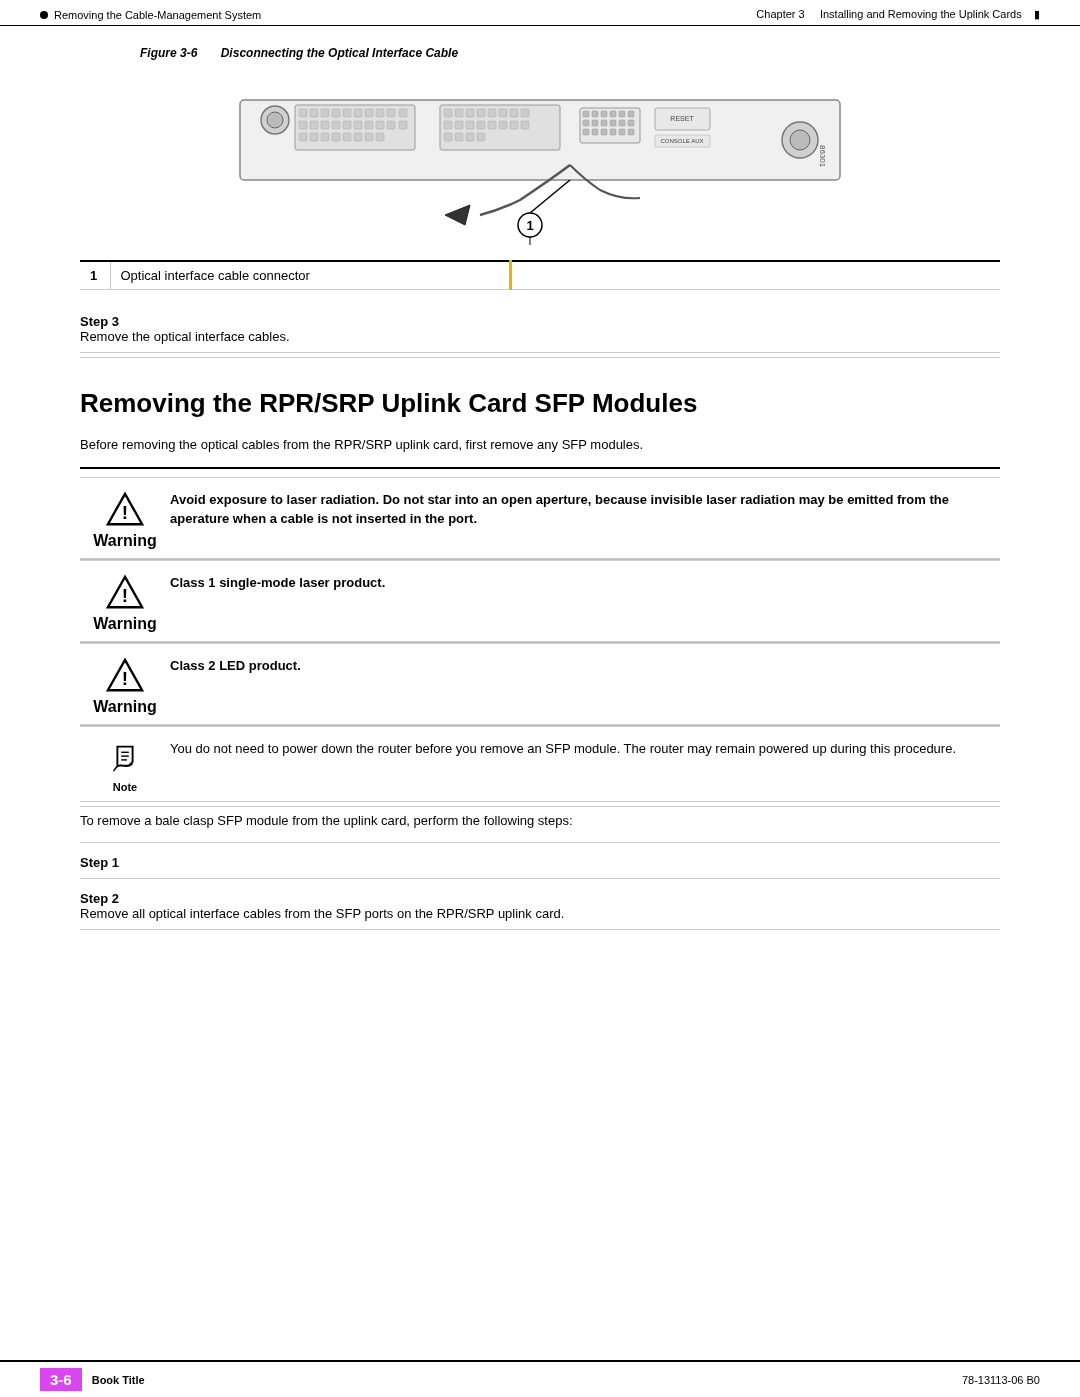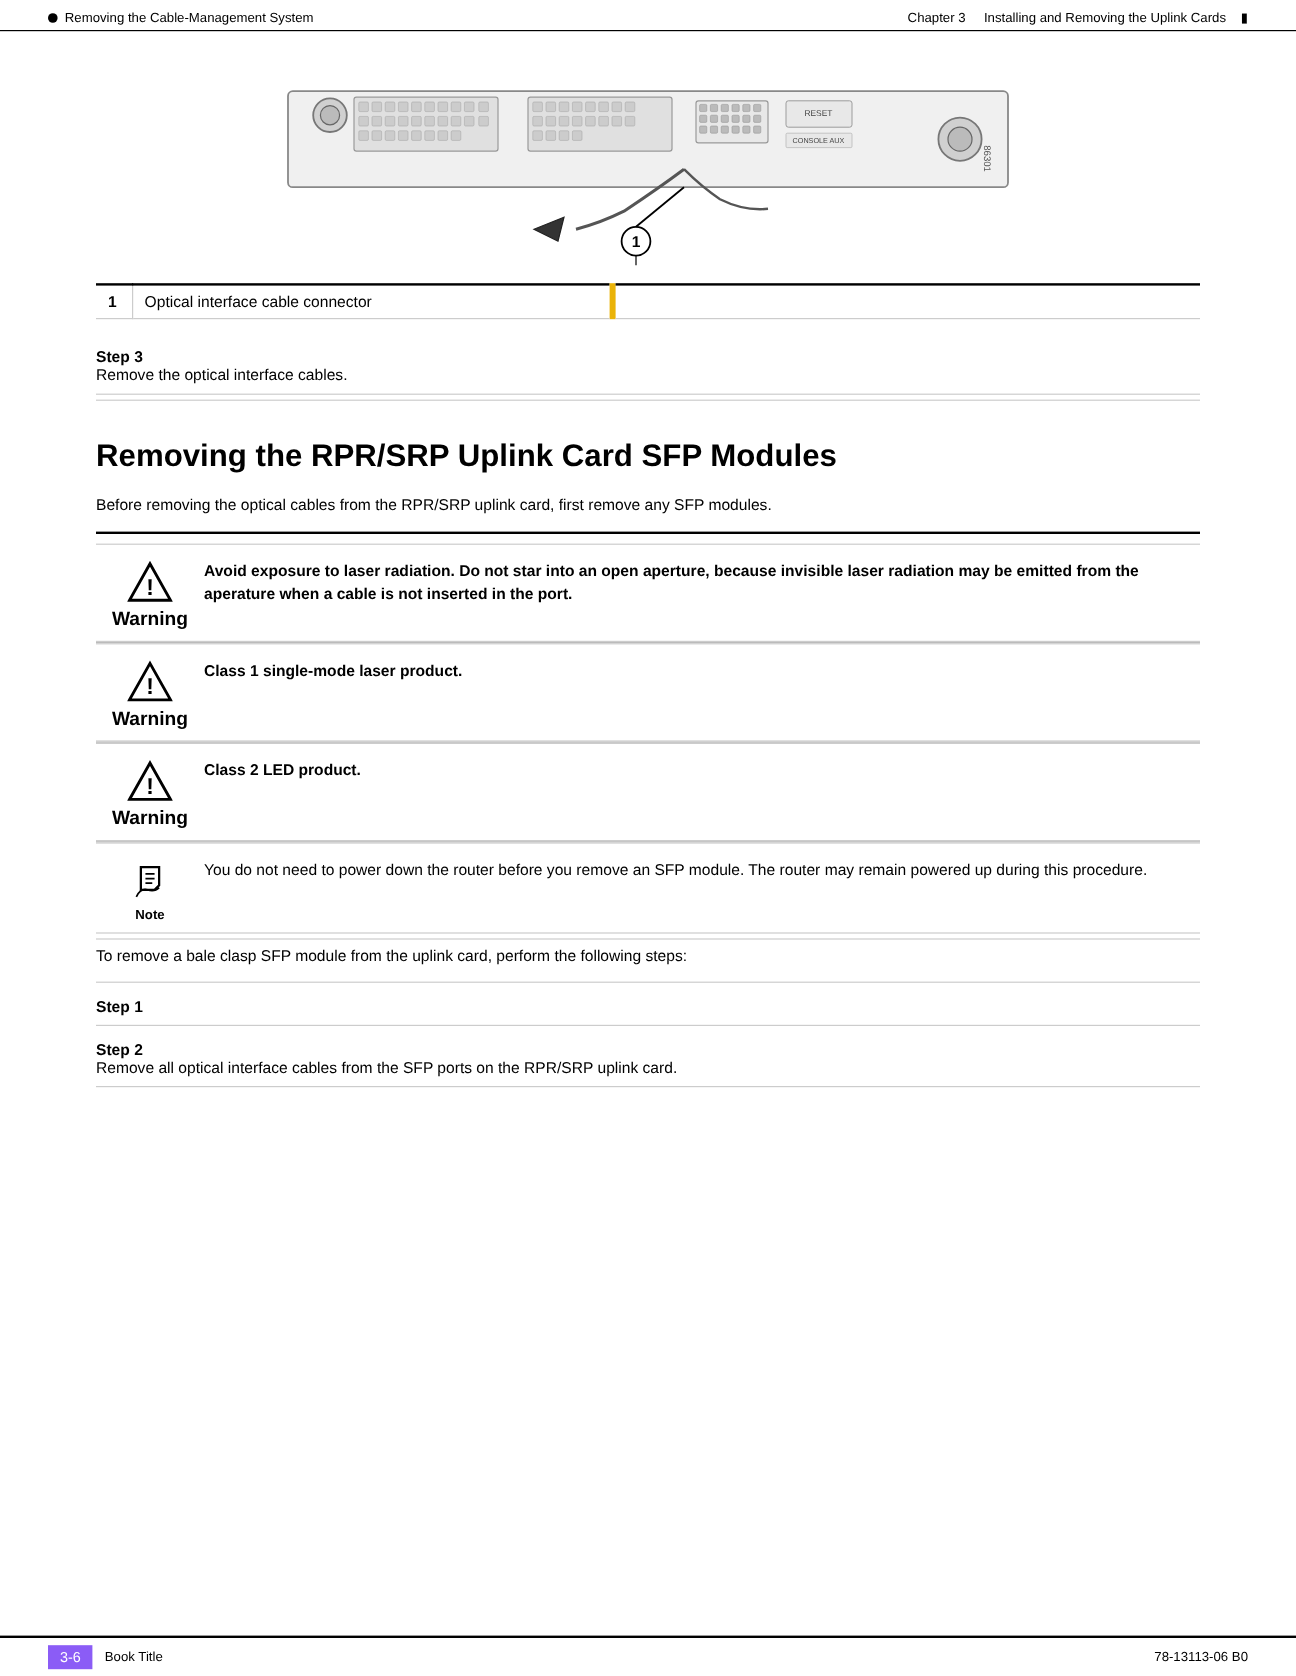--- a/index.html
+++ b/index.html
@@ -60,21 +60,21 @@
       font-size: 13px;
       vertical-align: top;
     }
     .callout-table td:first-child {
       font-weight: bold;
       width: 30px;
       border-right: 1px solid #ccc;
     }
     .callout-table td:nth-child(2) {
       width: 400px;
-      border-right: 5px solid #eab308;
+      border-right: 3px solid #eab308;
     }
     .callout-table td:nth-child(3) {
       width: auto;
     }
 
     
     .step-row {
       display: flex;
       align-items: flex-start;
       padding: 8px 0;
@@ -193,29 +193,30 @@
       align-items: center;
       border-top: 2px solid #000;
       padding: 6px 40px;
       font-size: 11px;
     }
     .footer-left {
       display: flex;
       align-items: center;
     }
     .footer-page-num {
-      background: #8b5cf6;
+      background: #d946ef;
       color: #fff;
       padding: 3px 10px;
-      font-size: 12px;
-      font-weight: normal;
+      font-size: 15px;
+      font-weight: bold;
       margin-right: 10px;
     }
     .footer-book-title {
       font-size: 11px;
+      font-weight: bold;
     }
     .footer-right {
       font-size: 11px;
     }
 
     .separator-line {
       border: none;
       border-top: 2px solid #000;
       margin: 0 0 8px 0;
     }
@@ -237,20 +238,25 @@
     <span>Chapter 3</span>
     &nbsp;&nbsp;&nbsp;
     <span>Installing and Removing the Uplink Cards</span>
     &nbsp;&nbsp;
     <span>▮</span>
   </div>
 </div>
 
 <div class="content">
 
+  <div class="figure-caption">
+    <span>Figure 3-6</span>
+    &nbsp;&nbsp;&nbsp;&nbsp;&nbsp;
+    <span>Disconnecting the Optical Interface Cable</span>
+  </div>
 
   <div class="diagram-container">
     <svg width="720" height="180" viewBox="0 0 720 180">
 
       <rect x="60" y="30" width="600" height="80" rx="4" ry="4" fill="#f0f0f0" stroke="#888" stroke-width="1.5"></rect>
 
       <circle cx="95" cy="50" r="14" fill="#d0d0d0" stroke="#777" stroke-width="1.5"></circle>
       <circle cx="95" cy="50" r="8" fill="#bbb" stroke="#666" stroke-width="1"></circle>
 
       <rect x="115" y="35" width="120" height="45" rx="2" fill="#e0e0e0" stroke="#999" stroke-width="1"></rect>

